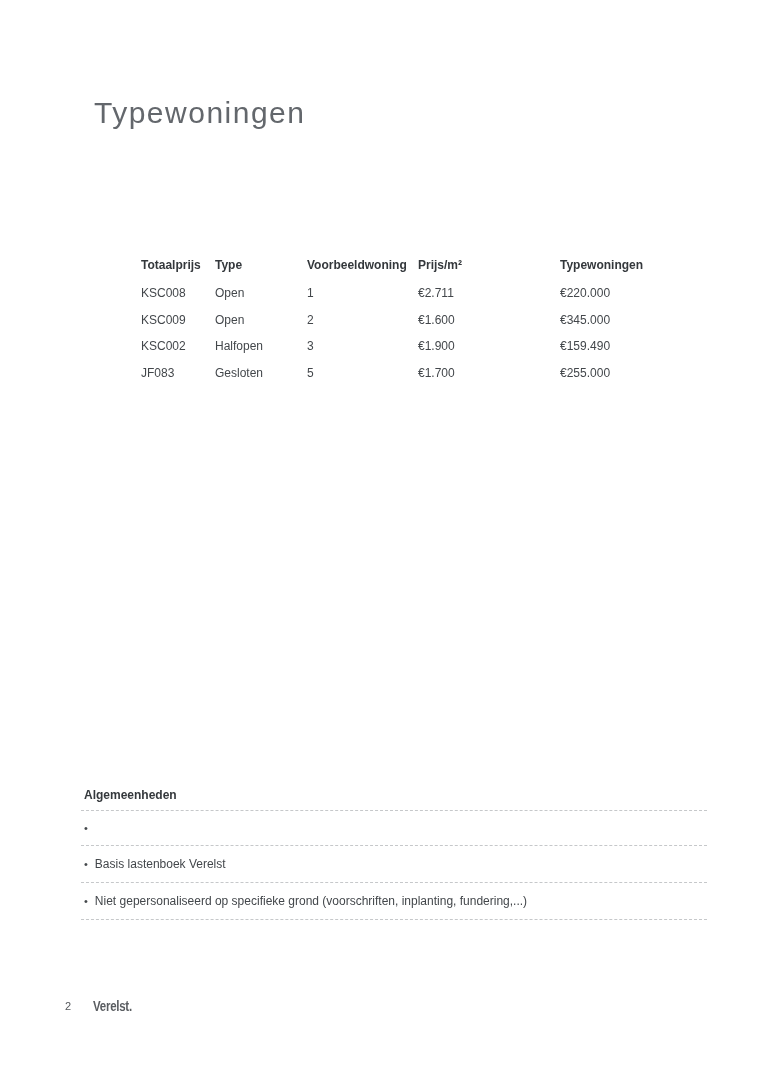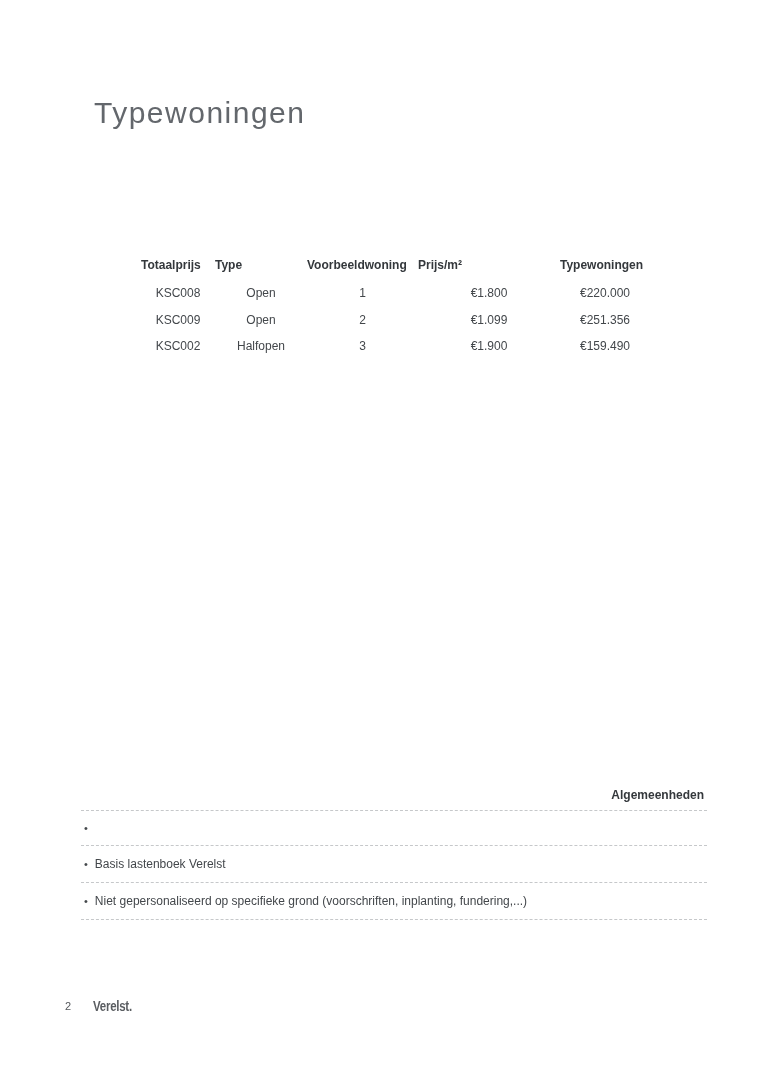--- a/index.html
+++ b/index.html
@@ -41,21 +41,20 @@
   .housing-table th {
     text-align: left;
     font-weight: 700;
     color: #34383c;
     padding: 4px 0 8px 0;
     white-space: nowrap;
   }
   .housing-table td {
     padding: 6px 0 6.5px 0;
     white-space: nowrap;
-    text-align: center;
   }
   .col-1 { width: 74px; }
   .col-2 { width: 92px; }
   .col-3 { width: 111px; }
   .col-4 { width: 142px; }
   .col-5 { width: 90px; }
 
   
   .general-section {
     position: absolute;
@@ -64,21 +63,20 @@
     width: 626px;
     font-size: 12px;
   }
   .general-heading {
     margin: 0;
     font-size: 12px;
     font-weight: 700;
     color: #34383c;
     padding: 2px 3px 8px 3px;
     border-bottom: 1px dashed #c6c8ca;
-    text-align: right;
   }
   .bullet-row {
     display: flex;
     align-items: baseline;
     padding: 11px 3px 11px 3px;
     border-bottom: 1px dashed #c6c8ca;
     color: #43474b;
   }
   .bullet-glyph {
     margin-right: 7px;
@@ -129,36 +127,43 @@
         <th class="col-3">Voorbeeldwoning</th>
         <th class="col-4">Prijs/m²</th>
         <th class="col-5">Typewoningen</th>
       </tr>
     </thead>
     <tbody>
       <tr>
         <td>KSC008</td>
         <td>Open</td>
         <td>1</td>
-        <td>€1.800</td>
+        <td>€2.711</td>
         <td>€220.000</td>
       </tr>
       <tr>
         <td>KSC009</td>
         <td>Open</td>
         <td>2</td>
-        <td>€1.099</td>
-        <td>€251.356</td>
+        <td>€1.600</td>
+        <td>€345.000</td>
       </tr>
       <tr>
         <td>KSC002</td>
         <td>Halfopen</td>
         <td>3</td>
         <td>€1.900</td>
         <td>€159.490</td>
+      </tr>
+      <tr>
+        <td>JF083</td>
+        <td>Gesloten</td>
+        <td>5</td>
+        <td>€1.700</td>
+        <td>€255.000</td>
       </tr>
     </tbody>
   </table>
 
   <section class="general-section">
     <h2 class="general-heading">Algemeenheden</h2>
     <div class="bullet-row">
       <span class="bullet-glyph">•</span>
     </div>
     <div class="bullet-row">

